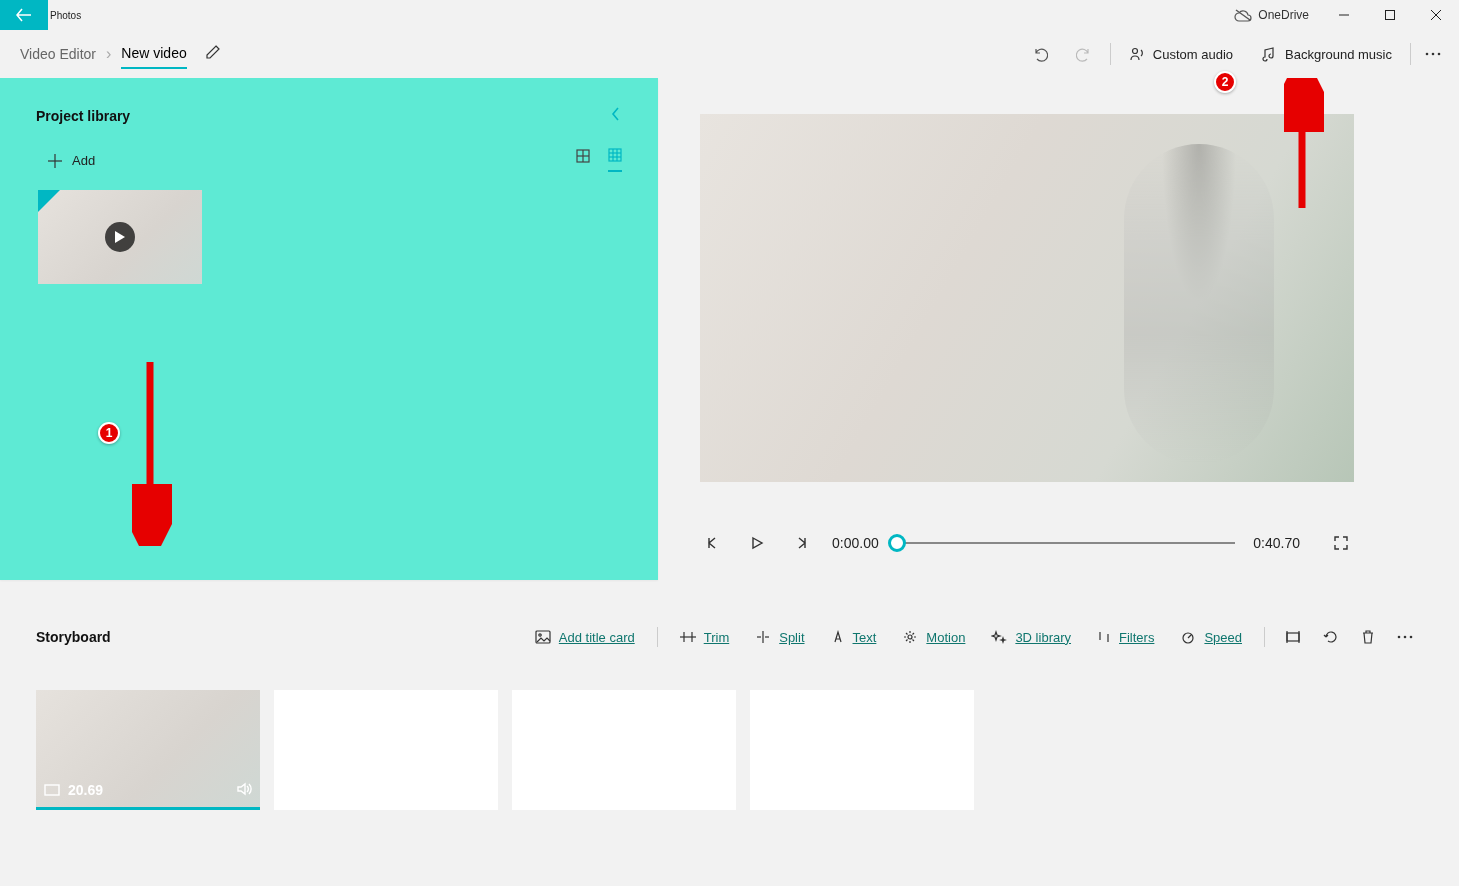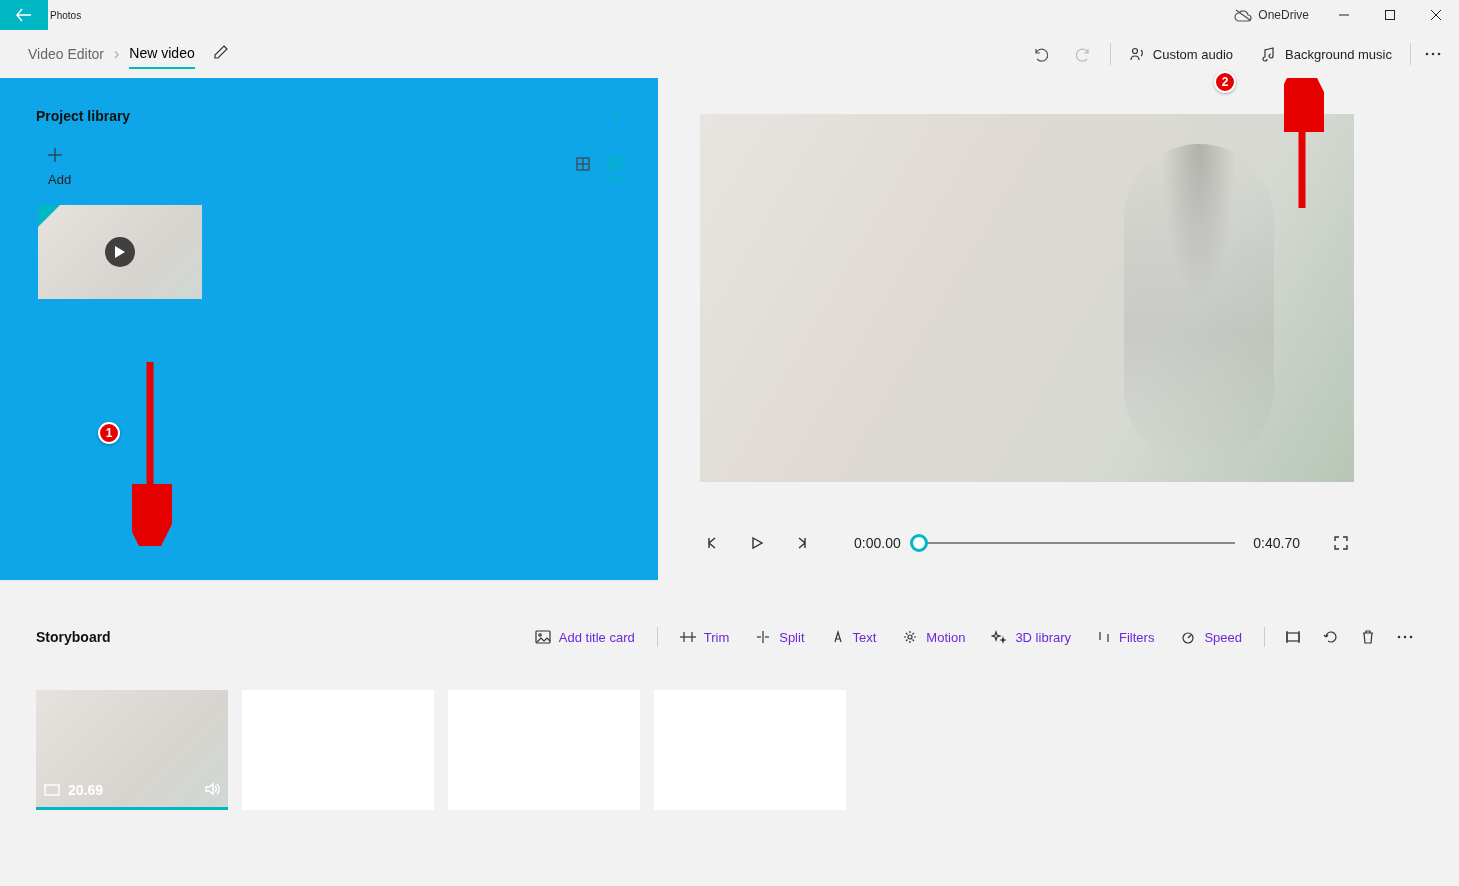--- a/index.html
+++ b/index.html
@@ -9,43 +9,43 @@
 .titlebar { height: 30px; display: flex; align-items: center; background: #f2f2f2; }
 .back-btn { width: 48px; height: 30px; background: #00b7c3; display: flex; align-items: center; justify-content: center; }
 .back-btn svg { stroke: #fff; }
 .app-title { margin-left: 2px; font-size: 10px; color: #222; }
 .title-spacer { flex: 1; }
 .onedrive { display: flex; align-items: center; gap: 6px; margin-right: 4px; font-size: 12px; color: #333; padding: 0 8px; height: 30px; }
 .win-btn { width: 46px; height: 30px; display: flex; align-items: center; justify-content: center; }
 
 
 .headerbar { height: 48px; display: flex; align-items: center; padding: 0 8px; }
-.breadcrumb { display: flex; align-items: center; gap: 10px; margin-left: 20px; }
+.breadcrumb { display: flex; align-items: center; gap: 10px; margin-left: 12px; }
 .breadcrumb-item { font-size: 14px; color: #666; padding: 6px 0; }
 .breadcrumb-item.active { color: #000; border-bottom: 2px solid #00b7c3; }
 .chev { color: #aaa; }
 .edit-icon { margin-left: 18px; color: #333; }
 .hdr-spacer { flex: 1; }
 .hdr-btn { height: 48px; display: flex; align-items: center; gap: 8px; padding: 0 14px; font-size: 13px; color: #222; border: none; background: transparent; }
 .hdr-btn svg { flex-shrink: 0; }
 .sep { width: 1px; height: 22px; background: #ccc; margin: 0 4px; }
 .finish-highlight { border: 3px solid #e60000; border-radius: 2px; margin-right: 6px; }
 .more-dots { padding: 0 10px; }
 
 
 .main { position: absolute; top: 78px; left: 0; right: 0; bottom: 0; }
 
 
-.library { position: absolute; top: 0; left: 0; width: 658px; height: 502px; background: #0ea5e9; box-shadow: 0 1px 2px rgba(0,0,0,.05); }
+.library { position: absolute; top: 0; left: 0; width: 658px; height: 502px; background: #5eead4; box-shadow: 0 1px 2px rgba(0,0,0,.05); }
 .lib-head { display: flex; align-items: center; padding: 28px 36px 12px 36px; }
 .lib-title { font-size: 14px; font-weight: 600; color: #111; }
 .lib-head-spacer { flex: 1; }
 .lib-collapse { color: #00b7c3; cursor: pointer; }
 .lib-toolbar { display: flex; align-items: center; padding: 10px 36px 18px 48px; }
-.add-btn { display: flex; align-items: flex-start; gap: 10px; font-size: 13px; color: #222; flex-direction: column; }
+.add-btn { display: flex; align-items: flex-end; gap: 10px; font-size: 13px; color: #222; }
 .lib-tool-spacer { flex: 1; }
 .grid-toggle { display: flex; gap: 18px; align-items: center; }
 .grid-toggle .tog { color: #444; padding-bottom: 4px; }
 .grid-toggle .tog.active { color: #00b7c3; border-bottom: 2.5px solid #00b7c3; }
 .lib-thumbs { padding: 0 0 0 38px; }
 .thumb { width: 164px; height: 94px; position: relative; background: linear-gradient(135deg,#e6e2dd 0%,#d8d4cf 60%,#cfd8d4 100%); }
 .thumb .corner { position: absolute; top: 0; left: 0; width: 0; height: 0; border-top: 22px solid #00b7c3; border-right: 22px solid transparent; }
 .thumb .playcirc { position: absolute; left: 50%; top: 50%; width: 30px; height: 30px; margin-left:-15px; margin-top:-15px; background: rgba(0,0,0,.7); border-radius: 50%; display:flex; align-items:center; justify-content:center; }
 .thumb .playcirc svg { fill:#fff; }
 
@@ -60,24 +60,24 @@
 .slider-track { position:absolute; left:0; right:0; top:50%; height:2px; background:#888; transform:translateY(-50%); }
 .slider-thumb { position:absolute; left:0; top:50%; width:18px; height:18px; border:3px solid #00b7c3; background:#fff; border-radius:50%; transform:translate(-50%,-50%); }
 .fullscreen { margin-left:10px; }
 
 
 .storyboard { position: absolute; left: 0; right: 0; bottom: 0; height: 284px; padding: 20px 36px 0 36px; }
 .story-head { display: flex; align-items: center; height: 30px; }
 .story-title { font-size: 14px; font-weight: 600; color: #111; }
 .story-spacer { flex: 1; }
 .story-tools { display: flex; align-items: center; gap: 2px; }
-.stool { display: flex; align-items: center; gap: 8px; padding: 0 12px; height: 34px; font-size: 13px; color: #6d28d9; }
+.stool { display: flex; align-items: center; gap: 8px; padding: 0 12px; height: 34px; font-size: 13px; color: #0f766e; text-decoration: underline; }
 .vsep { width:1px; height:20px; background:#ccc; margin: 0 8px; }
 .clips { display: flex; gap: 14px; margin-top: 38px; }
-.clip { width: 192px; height: 120px; background: #fff; position: relative; }
+.clip { width: 224px; height: 120px; background: #fff; position: relative; }
 .clip.filled { background: linear-gradient(135deg,#e6e2dd 0%,#d8d4cf 60%,#cfd8d4 100%); border-bottom: 3px solid #00b7c3; }
 .clip-overlay { position: absolute; left:0; right:0; bottom:3px; height: 28px; display:flex; align-items:center; gap:8px; padding: 0 8px; color:#fff; }
 .clip-dur { font-size: 14px; font-weight:600; }
 .clip .snd { position:absolute; right:8px; bottom:7px; color:#fff; }
 
 
 .annot-arrow-1 { position: absolute; left: 132px; top: 278px; pointer-events:none; }
 .annot-badge-1 { position:absolute; left:98px; top:344px; width:22px; height:22px; border-radius:50%; background:#e60000; border:2px solid #fff; color:#fff; font-size:12px; font-weight:bold; display:flex; align-items:center; justify-content:center; box-shadow:0 1px 3px rgba(0,0,0,.3); pointer-events:none; }
 .annot-arrow-2 { position: absolute; left:1284px; top:0px; pointer-events:none; }
 .annot-badge-2 { position:absolute; left:1214px; top:-7px; width:22px; height:22px; border-radius:50%; background:#e60000; border:2px solid #fff; color:#fff; font-size:12px; font-weight:bold; display:flex; align-items:center; justify-content:center; box-shadow:0 1px 3px rgba(0,0,0,.3); pointer-events:none; }
@@ -223,21 +223,21 @@
       <div class="ctrl-btn">
           <svg width="14" height="14" viewBox="0 0 14 14" fill="none" stroke="#333" stroke-width="1.4">
             <path d="M3 2 L12 7 L3 12 Z"></path>
           </svg>
         </div>
       <div class="ctrl-btn">
           <svg width="14" height="14" viewBox="0 0 14 14" fill="none" stroke="#333" stroke-width="1.4">
             <path d="M5 2 L11 7 L5 12 M11 2 v10"></path>
           </svg>
         </div>
-      <span class="time" style="margin-left:22px">0:00.00</span>
+      <span class="time" style="margin-left:0">0:00.00</span>
       <div class="slider">
         <div class="slider-track"></div>
         <div class="slider-thumb"></div>
       </div>
       <span class="time">0:40.70</span>
       <div class="ctrl-btn fullscreen">
           <svg width="16" height="16" viewBox="0 0 16 16" fill="none" stroke="#333" stroke-width="1.4">
             <path d="M2 6V2h4M14 10v4h-4M10 2h4v4M6 14H2v-4"></path>
           </svg>
         </div>

